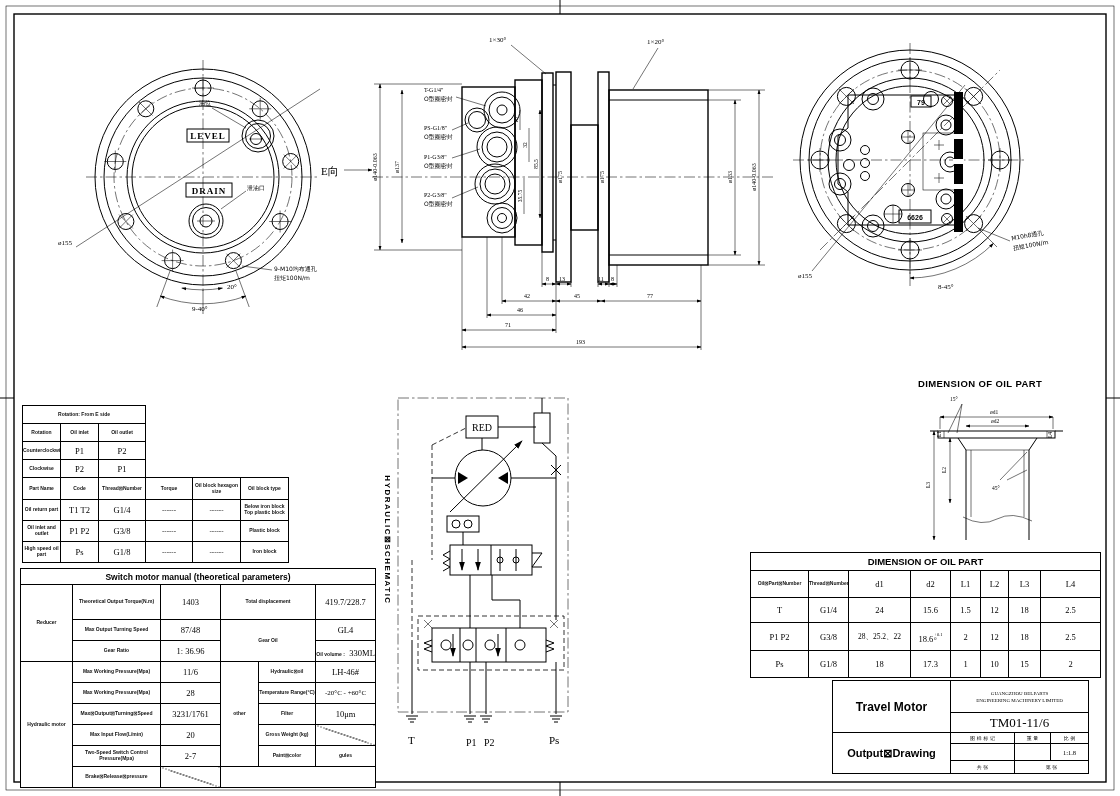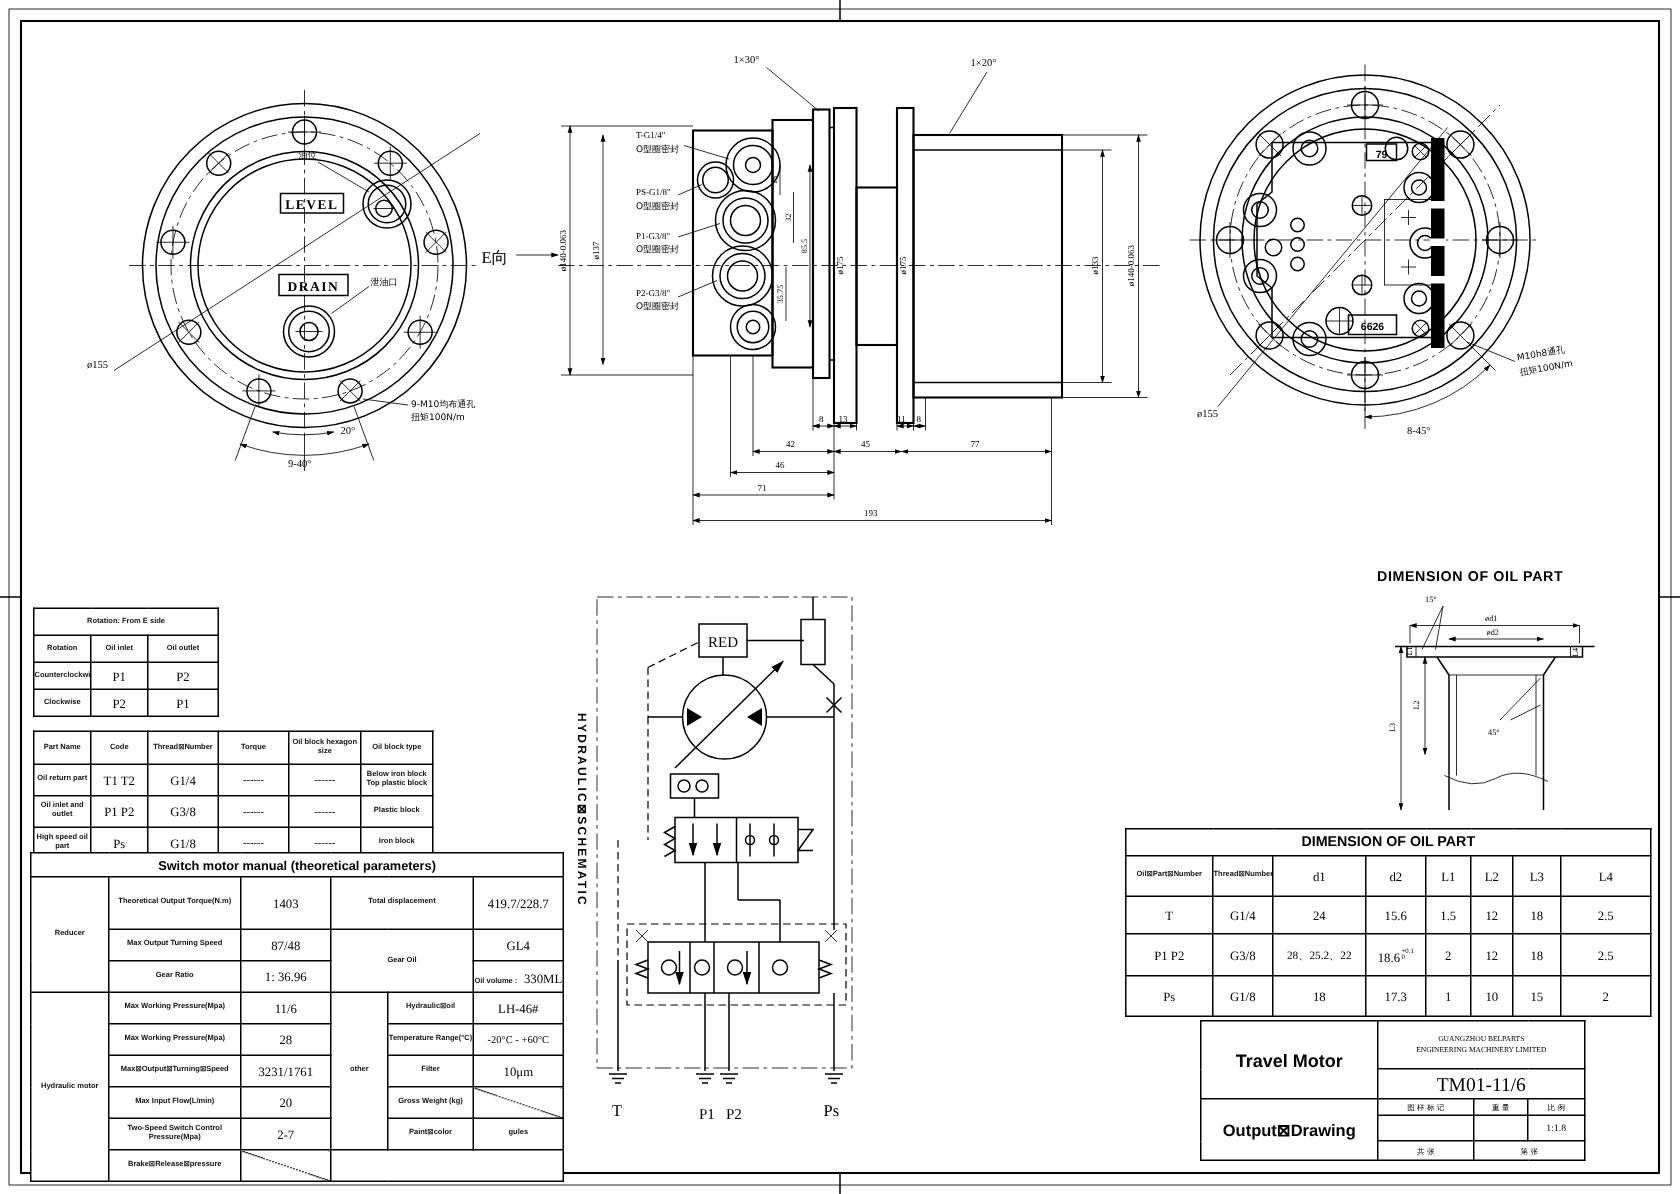--- a/index.html
+++ b/index.html
@@ -505,21 +505,21 @@
     <td class="vl">P2</td>
   </tr>
   <tr style="height:18px">
     <td class="lb">Clockwise</td>
     <td class="vl">P2</td>
     <td class="vl">P1</td>
   </tr>
 </tbody>
     </table>
 
-<table class="tbl" style="left:22px;top:487px;width:266px">
+<table class="tbl" style="left:22px;top:477px;width:266px">
   <colgroup>
         <col style="width:38px">
         <col style="width:38px">
         <col style="width:47px">
         <col style="width:47px">
         <col style="width:48px">
         <col style="width:48px">
       </colgroup>
   <tbody>
         <tr style="height:22px">
@@ -682,21 +682,21 @@
     <td class="vl">18</td>
     <td class="vl">17.3</td>
     <td class="vl">1</td>
     <td class="vl">10</td>
     <td class="vl">15</td>
     <td class="vl">2</td>
   </tr>
 </tbody>
     </table>
 
-<table class="tbl" style="left:800px;top:680px;width:256px" id="titleblock-table">
+<table class="tbl" style="left:832px;top:680px;width:256px" id="titleblock-table">
   <colgroup>
         <col style="width:118px">
         <col style="width:64px">
         <col style="width:36px">
         <col style="width:38px">
       </colgroup>
   <tbody>
         <tr style="height:32px">
     <td rowspan="2" style="font:bold 12px 'Liberation Sans',sans-serif">Travel Motor</td>
     <td colspan="3" style="font:5px 'Liberation Serif',serif;line-height:1.4">

